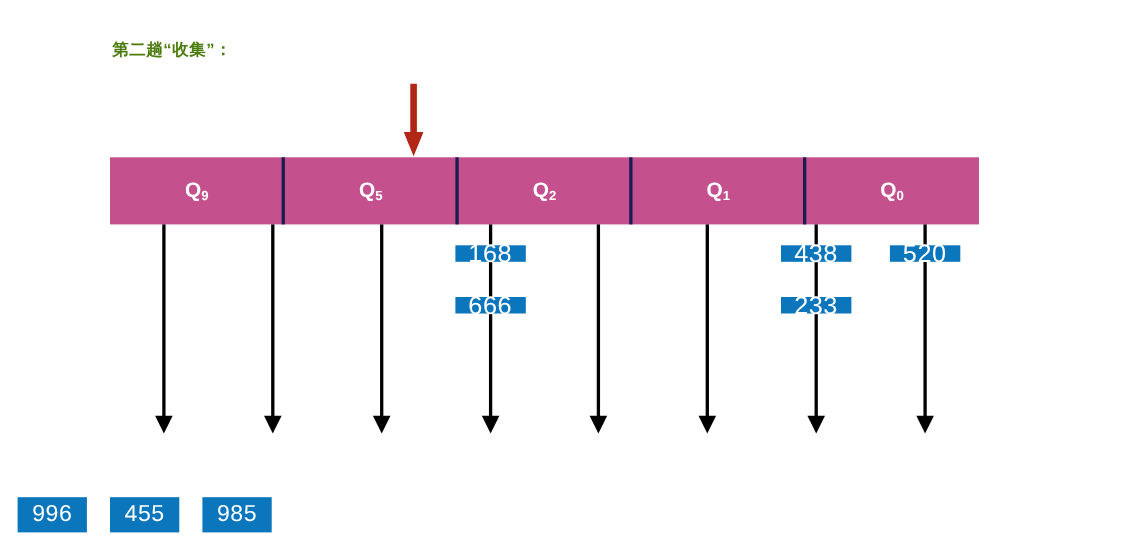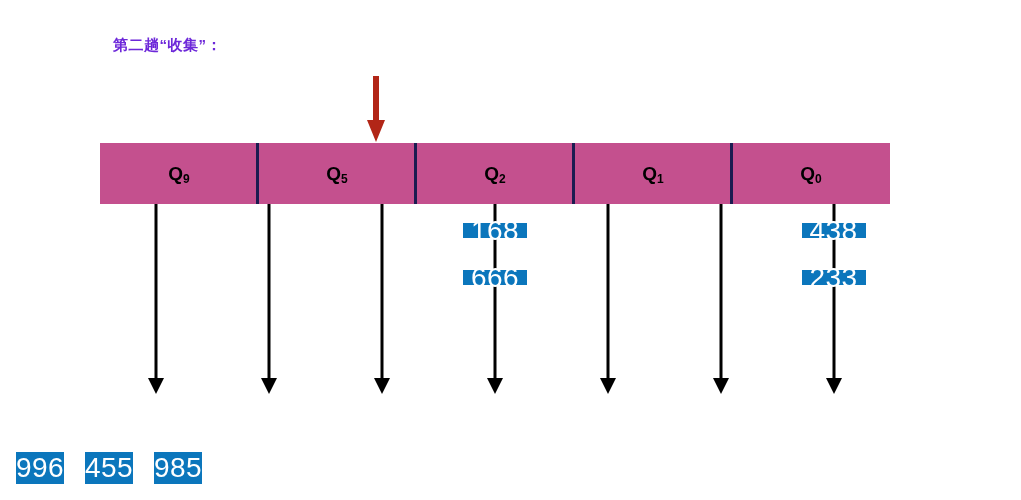--- a/index.html
+++ b/index.html
@@ -11,46 +11,46 @@
     width: 1021px;
     height: 500px;
     position: relative;
     font-family: "Liberation Sans", "DejaVu Sans", sans-serif;
     overflow: hidden;
   }
 
   
   #title {
     position: absolute;
-    left: 113px;
+    left: 102px;
     top: 36px;
     font-size: 15px;
     font-weight: bold;
-    color: #6d28d9;
+    color: #4d7c0f;
     letter-spacing: 0.5px;
     white-space: nowrap;
   }
 
   
   #bucket-bar {
     position: absolute;
     left: 100px;
     top: 143px;
     width: 790px;
     height: 61px;
     background: #c4508e;
     display: flex;
   }
   .bucket {
     flex: 1 1 0;
     position: relative;
     display: flex;
     align-items: center;
     justify-content: center;
-    color: #000000;
+    color: #ffffff;
     font-weight: bold;
     font-size: 19px;
   }
   .bucket + .bucket::before {
     content: "";
     position: absolute;
     left: -2px;
     top: 0;
     bottom: 0;
     width: 3px;
@@ -112,43 +112,43 @@
     border-top: 16px solid #000000;
   }
   .value-box {
     position: absolute;
     left: 50%;
     transform: translateX(-50%);
     width: 64px;
     height: 15px;
     background: #0b76bc;
     color: #ffffff;
-    font-size: 28px;
+    font-size: 23px;
     display: flex;
     align-items: center;
     justify-content: center;
     letter-spacing: 0.5px;
   }
   .value-box.slot0 { top: 19px; }
   .value-box.slot1 { top: 66px; }
 
   
   #output-row {
     position: absolute;
     left: 16px;
     top: 452px;
     display: flex;
     gap: 21px;
   }
   .output-box {
-    width: 48px;
+    width: 63px;
     height: 32px;
     background: #0b76bc;
     color: #ffffff;
-    font-size: 28px;
+    font-size: 21px;
     display: flex;
     align-items: center;
     justify-content: center;
     letter-spacing: 0.5px;
   }
 </style>
 </head>
 <body>
 
 <div id="title">第二趟“收集”：</div>
@@ -203,19 +203,24 @@
     <div class="column">
       <div class="stem"></div>
       <div class="arrowhead"></div>
     </div>
     <div class="column">
       <div class="stem"></div>
       <div class="arrowhead"></div>
       <div class="value-box slot0">438</div>
       <div class="value-box slot1">233</div>
     </div>
+    <div class="column">
+      <div class="stem"></div>
+      <div class="arrowhead"></div>
+      <div class="value-box slot0">520</div>
+    </div>
   </div>
 
 <div id="output-row">
     <div class="output-box">996</div>
     <div class="output-box">455</div>
     <div class="output-box">985</div>
   </div>
 
 </body></html>

